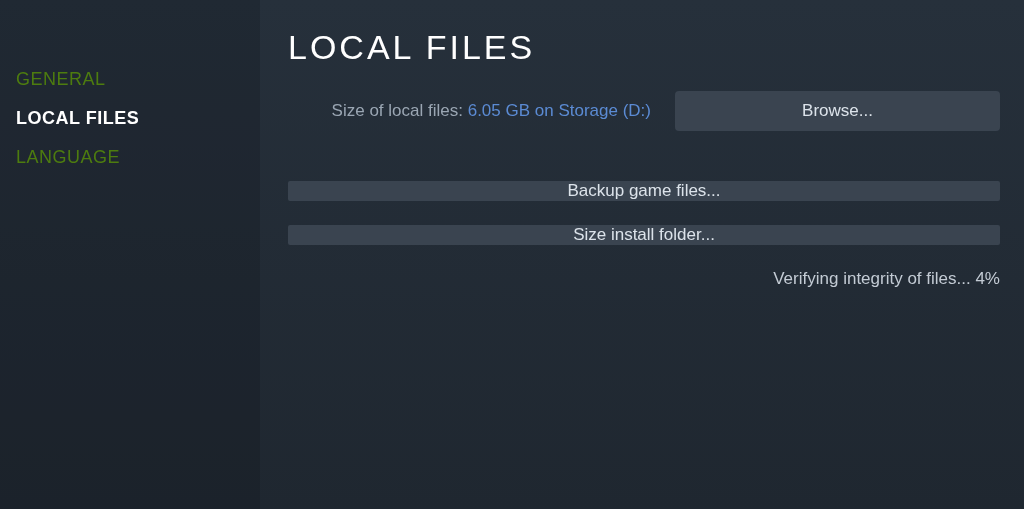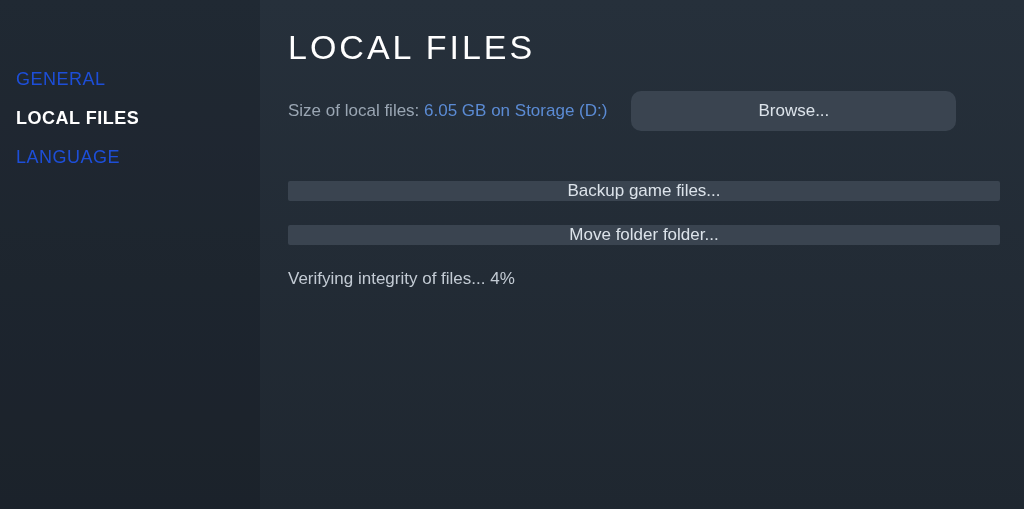--- a/index.html
+++ b/index.html
@@ -20,21 +20,21 @@
       width: 260px;
       padding-top: 60px;
       padding-left: 16px;
       background: rgba(15, 20, 28, 0.25);
       flex-shrink: 0;
     }
     .sidebar-item {
       font-size: 18px;
       font-weight: 400;
       letter-spacing: 0.5px;
-      color: #1d4ed8;
+      color: #4d7c0f;
       padding: 9px 0;
       cursor: pointer;
       text-transform: uppercase;
     }
     .sidebar-item.active {
       color: #ffffff;
       font-weight: 600;
     }
     .main {
       flex: 1;
@@ -43,58 +43,58 @@
     .page-title {
       font-size: 34px;
       font-weight: 400;
       letter-spacing: 3px;
       color: #ffffff;
       margin-bottom: 24px;
     }
     .size-row {
       display: flex;
       align-items: center;
-      justify-content: flex-start;
+      justify-content: flex-end;
       margin-bottom: 50px;
       gap: 24px;
     }
     .size-text {
       font-size: 17px;
       color: #9aa6b3;
     }
     .size-link {
       color: #5b8bd4;
       cursor: pointer;
     }
     .browse-btn {
       background: #3a4450;
       color: #dce3ea;
       font-size: 17px;
       border: none;
       padding: 10px 16px;
       width: 325px;
       text-align: center;
       cursor: pointer;
-      border-radius: 10px;
+      border-radius: 4px;
     }
     .wide-btn {
       display: block;
       width: 100%;
       background: #3a4450;
       color: #dce3ea;
       font-size: 17px;
       border: none;
       padding: 0 0;
       text-align: center;
       cursor: pointer;
       margin-bottom: 24px;
       border-radius: 2px;
     }
     .status-text {
-      text-align: left;
+      text-align: right;
       font-size: 17px;
       color: #c3cbd4;
     }
   </style>
 </head>
 <body>
 
 <div class="sidebar">
   <div class="sidebar-item">GENERAL</div>
   <div class="sidebar-item active">LOCAL FILES</div>
@@ -105,16 +105,16 @@
   <h1 class="page-title">LOCAL FILES</h1>
 
   <div class="size-row">
     <div class="size-text">
       <span>Size of local files: </span><span class="size-link">6.05 GB on Storage (D:)</span>
     </div>
     <button class="browse-btn">Browse...</button>
   </div>
 
   <button class="wide-btn">Backup game files...</button>
-  <button class="wide-btn">Move folder folder...</button>
+  <button class="wide-btn">Size install folder...</button>
 
   <div class="status-text">Verifying integrity of files... 4%</div>
 </div>
 
 </body></html>

